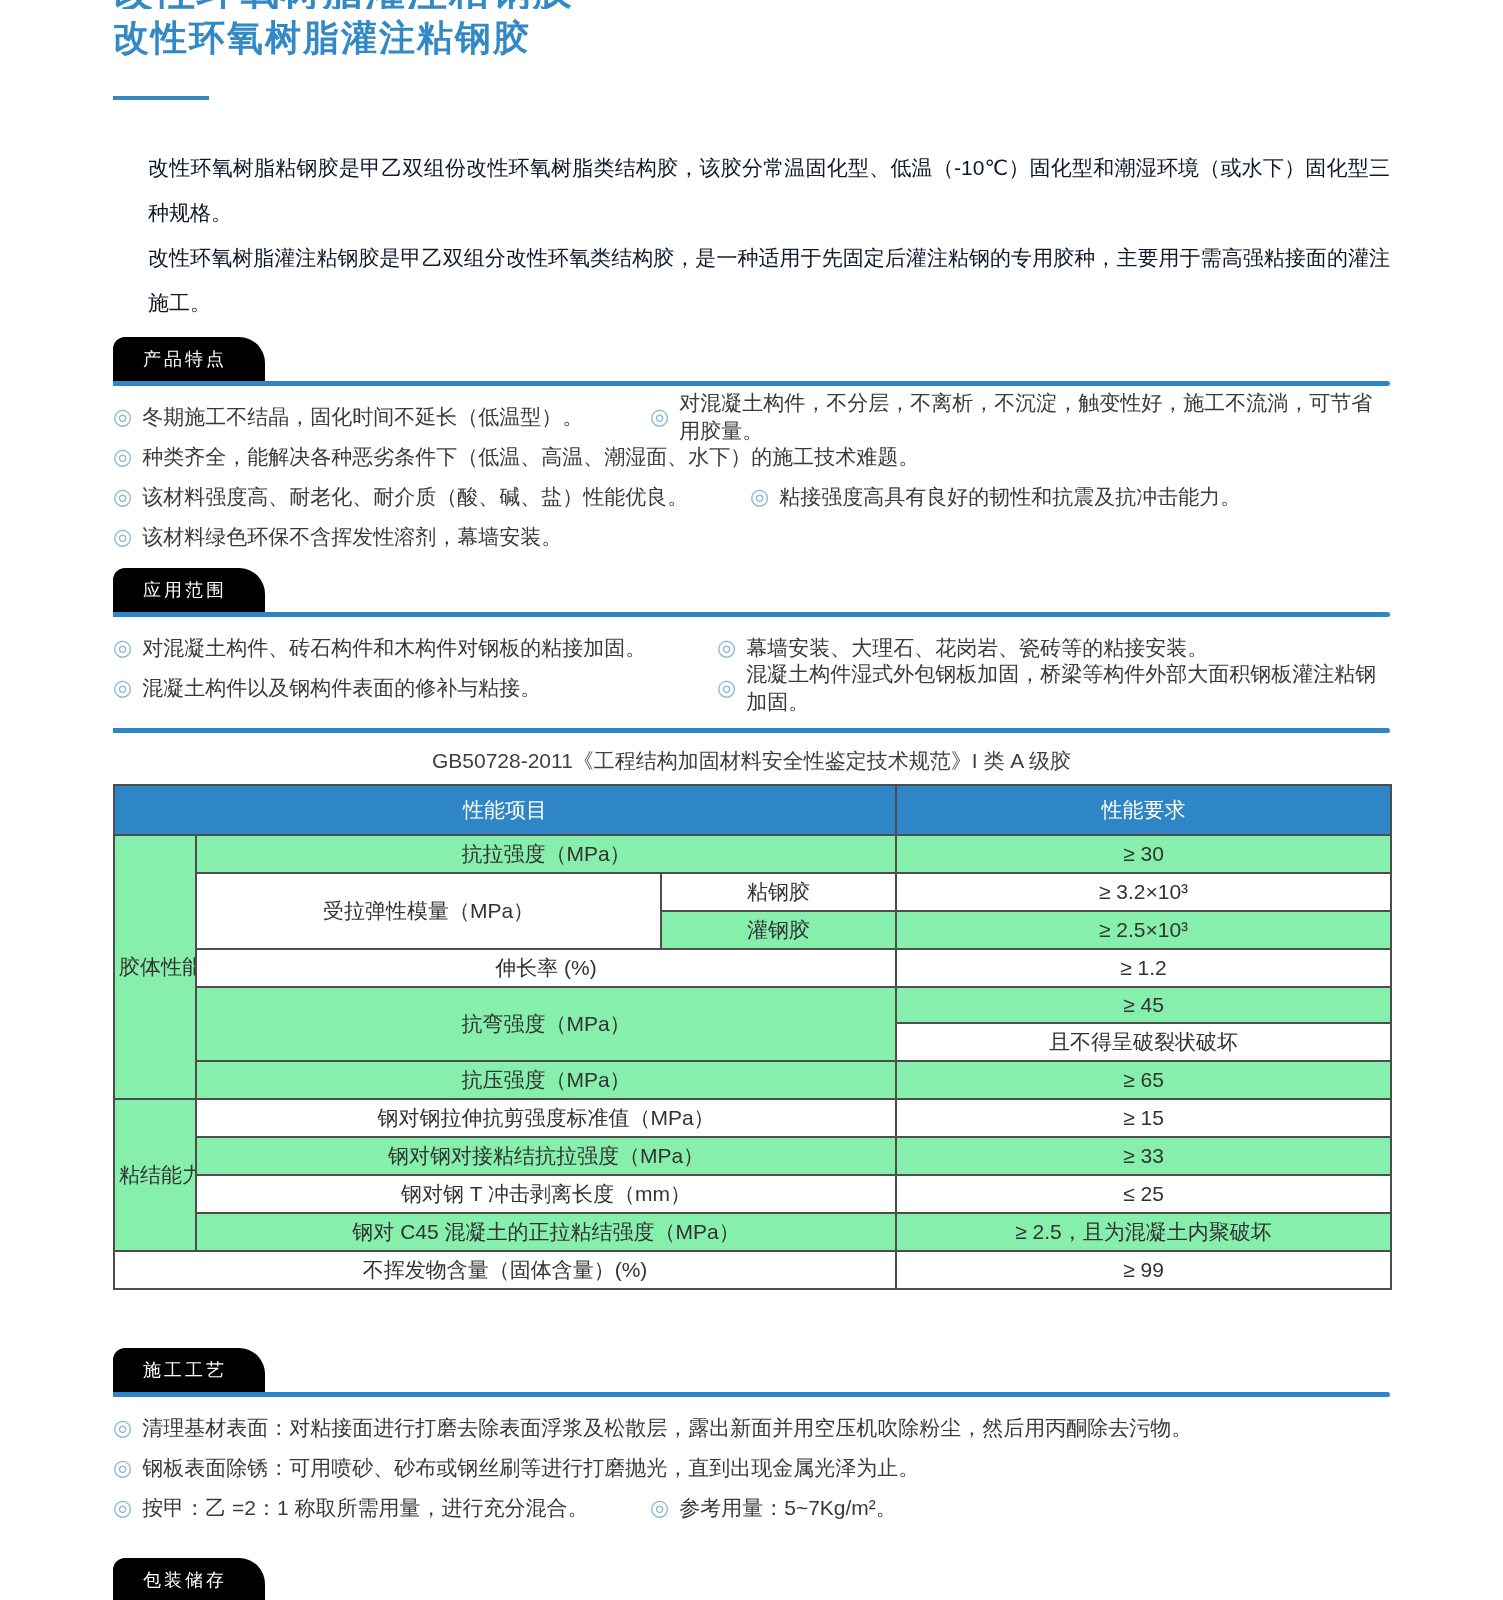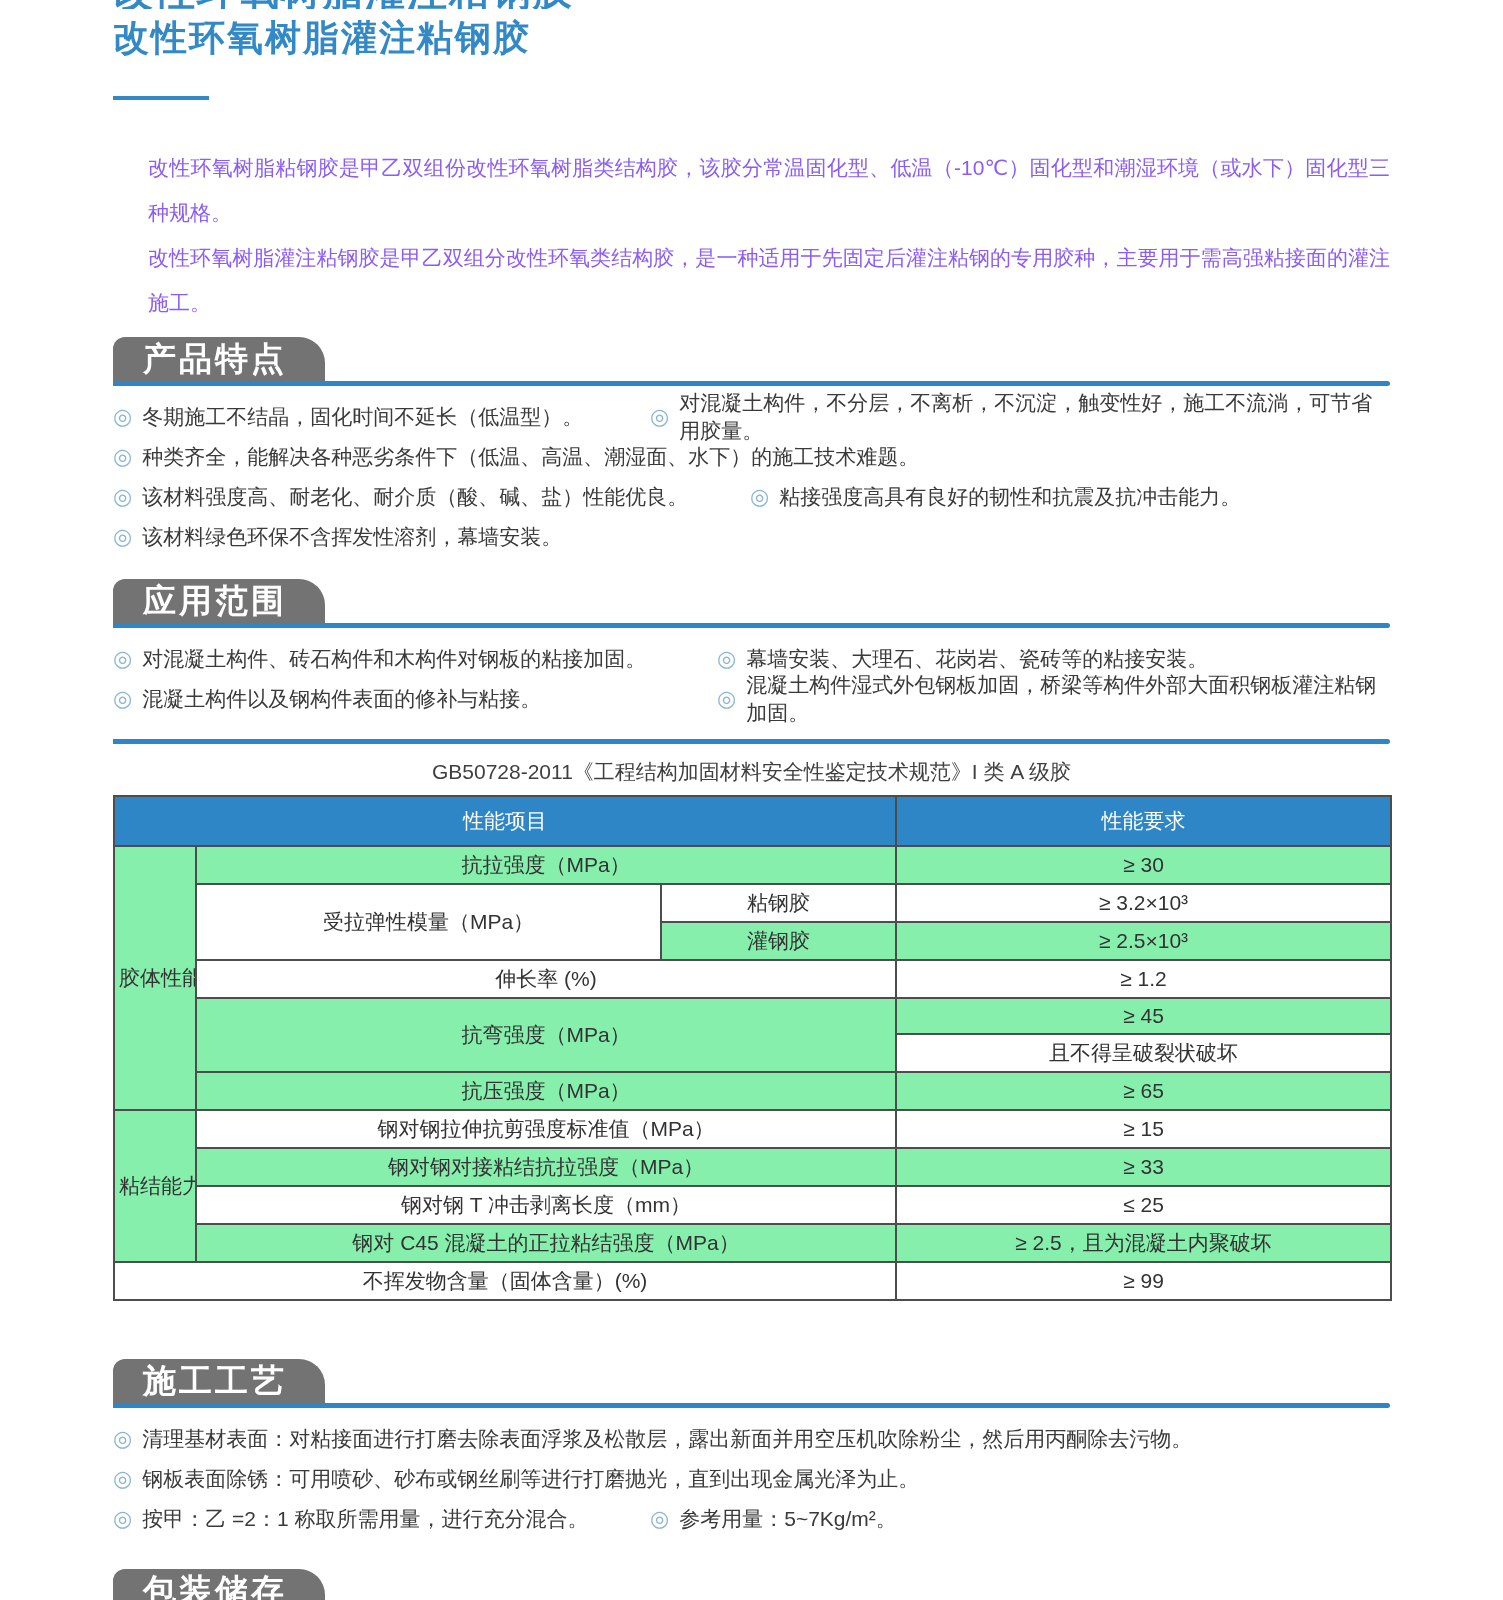--- a/index.html
+++ b/index.html
@@ -7,45 +7,45 @@
     width:1503px;height:1600px;background:#ffffff;position:relative;overflow:hidden;
     font-family:"Liberation Sans","DejaVu Sans",sans-serif;color:#3c3c3c;
   }
   .page{position:absolute;left:113px;top:0;width:1277px;}
   
   .top-clip{height:9px;overflow:hidden;}
   .top-clip .big{font-size:40px;font-weight:bold;color:#3389c6;letter-spacing:2px;
     display:block;transform:translateY(-36px);}
   .doc-title{font-size:36px;font-weight:bold;color:#3389c6;letter-spacing:2px;margin-top:5px;}
   .title-rule{width:96px;height:4px;background:#3389c6;margin-top:33px;}
-  .intro{margin:45px 0 0 35px;font-size:21px;line-height:45px;color:#8b5cf6;text-align:justify;}
+  .intro{margin:45px 0 0 35px;font-size:21px;line-height:45px;color:#0f172a;text-align:justify;}
   
   .sec-head{line-height:0;}
-  .badge{display:inline-block;background:#737373;color:#ffffff;font-weight:bold;
-    font-size:33px;line-height:44px;height:44px;padding:0 38px 0 30px;
+  .badge{display:inline-block;background:#000000;color:#ffffff;font-weight:normal;
+    font-size:18px;line-height:44px;height:44px;padding:0 38px 0 30px;
     border-radius:12px 26px 0 0;letter-spacing:3px;vertical-align:bottom;}
   .sec-rule{height:5px;background:#2e86c6;border-radius:0 3px 3px 0;}
   
   .bullets{margin-top:11px;font-size:21px;color:#3a3a3a;}
   .b-row{display:flex;height:40px;align-items:center;}
   .b-item{display:flex;align-items:center;}
   .bullet{color:#8ab6d6;font-size:22px;margin-right:10px;flex:0 0 auto;}
   .w537{width:537px;flex:0 0 537px;}
   .w604{width:604px;flex:0 0 604px;}
   .w637{width:637px;flex:0 0 637px;}
   
   .tbl-caption{text-align:center;font-size:21px;color:#3f3f3f;margin:14px 0 9px 0;}
   table.perf{border-collapse:collapse;table-layout:fixed;width:1277px;font-size:21px;color:#333333;}
   table.perf td,table.perf th{border:2px solid #4d4d4d;text-align:center;padding:4px;
     overflow:hidden;white-space:nowrap;background:#ffffff;}
   table.perf th{background:#2e86c6;color:#ffffff;font-weight:normal;height:40px;}
   table.perf tr{height:36px;}
   table.perf td.g{background:#86efac;}
   .mt-features{margin-top:12px;}
-  .mt-apps{margin-top:22px;}
+  .mt-apps{margin-top:11px;}
   .mt-perf{margin-top:20px;}
   .mt-process{margin-top:58px;}
   .mt-pack{margin-top:30px;}
 </style>
 </head>
 <body>
 
 <div class="page">
 
   <div class="top-clip">

